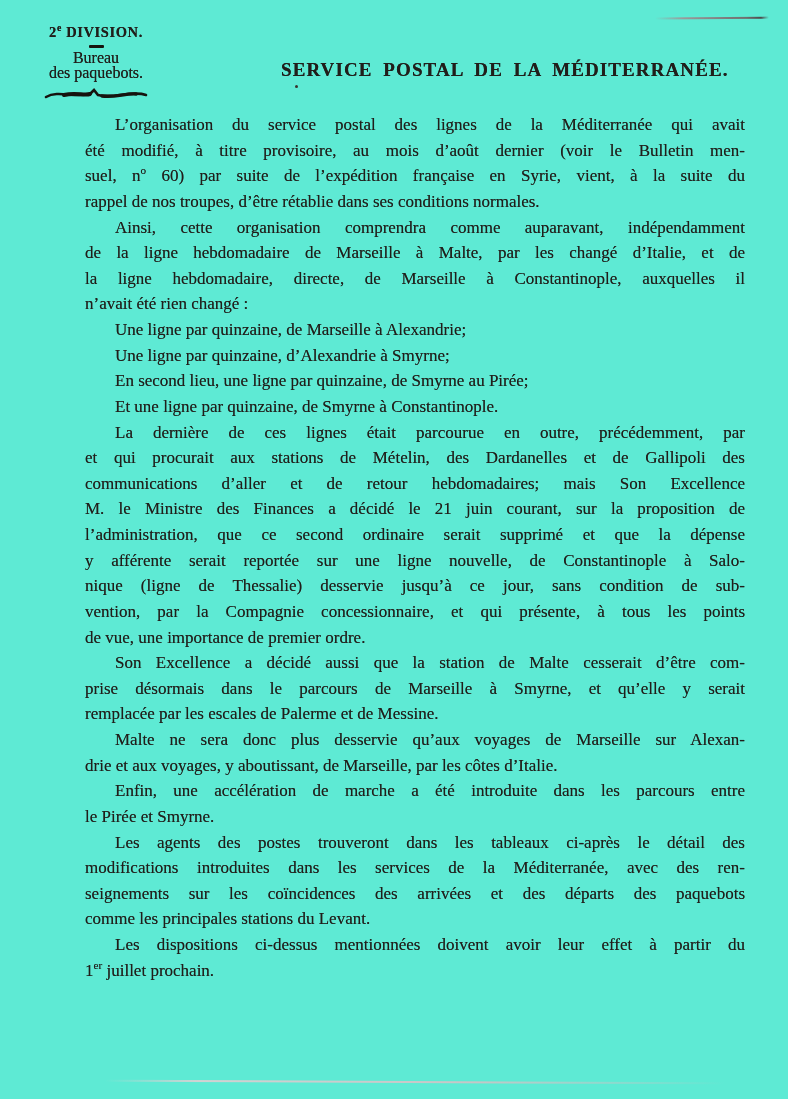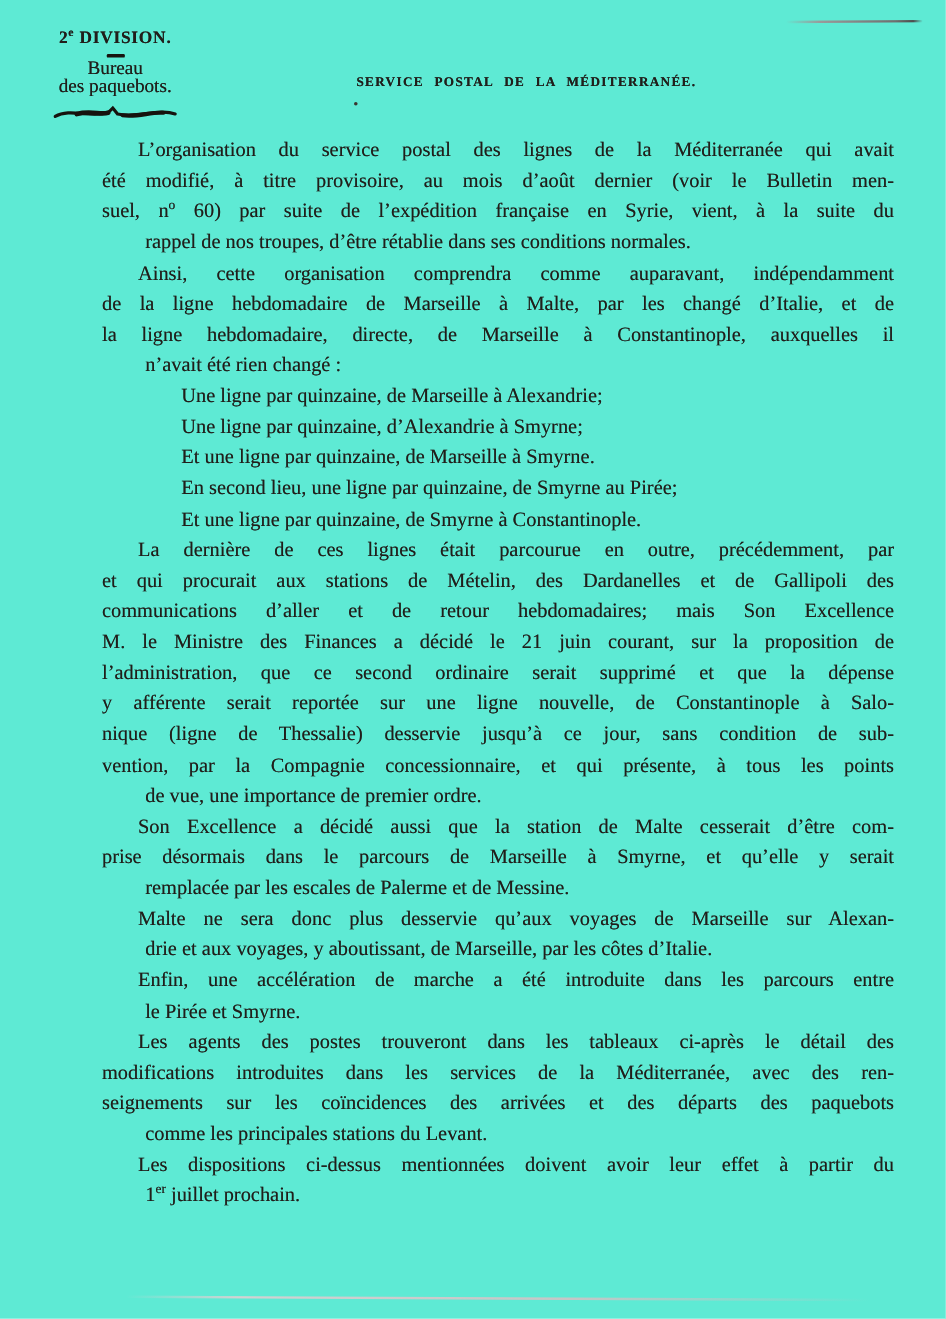--- a/index.html
+++ b/index.html
@@ -19,40 +19,39 @@
     text-shadow:0 0 .5px rgba(20,18,15,.75);}
   .division sup{font-size:68%;vertical-align:super;line-height:0;}
   .division-dash{width:15px;height:3px;background:#16140f;margin:4px auto 3px auto;border-radius:1px;}
   .bureau{font-weight:normal;font-size:16px;line-height:14.5px;white-space:nowrap;
     text-shadow:0 0 .5px rgba(20,18,15,.75);}
   .flourish{margin-top:6px;}
 
   
   .doc-title{
     position:absolute;left:281px;top:61px;width:318px;
-    font-weight:bold;font-size:11px;line-height:17px;
-    letter-spacing:1.1px;word-spacing:5px;white-space:nowrap;text-align:left;
+    font-weight:bold;font-size:19px;line-height:17px;
+    letter-spacing:1.1px;word-spacing:5px;white-space:nowrap;text-align:right;
     text-shadow:0 0 .5px rgba(20,18,15,.8);
-    margin-left:16px;
   }
   .title-dot{position:absolute;left:295px;top:85px;width:3px;height:3px;background:#3a352e;border-radius:50%;}
 
   
   .body-text{
     position:absolute;left:85px;top:112px;width:660px;
     font-size:17px;line-height:25.64px;
     text-shadow:0 0 .45px rgba(25,22,18,.6);
   }
   .para{margin:0;padding:0;}
   .line{
     height:25.64px;line-height:25.64px;
     text-align:justify;text-align-last:justify;
     white-space:normal;overflow:visible;
   }
-  .line.last{text-align-last:left;margin-left:36px;}
+  .line.last{text-align-last:left;}
   .line.indent{text-indent:30px;}
   .line sup{font-size:66%;vertical-align:super;line-height:0;letter-spacing:0;}
 
   
   .artifact-top-right{
     position:absolute;left:655px;top:17px;width:114px;height:2px;
     background:linear-gradient(to right,rgba(130,130,130,0),#9a9a9a 25%,#6f6f6f 80%,#4c4c4c 93%,rgba(100,100,100,0));
     transform:rotate(-.4deg);border-radius:1px;
   }
   .artifact-bottom{
@@ -96,23 +95,20 @@
         <div class="line">la ligne hebdomadaire, directe, de Marseille à Constantinople, auxquelles il</div>
         <div class="line last">n’avait été rien changé :</div>
       </div>
       <div class="para">
         <div class="line last indent">Une ligne par quinzaine, de Marseille à Alexandrie;</div>
       </div>
       <div class="para">
         <div class="line last indent">Une ligne par quinzaine, d’Alexandrie à Smyrne;</div>
       </div>
       <div class="para">
-        <div class="line last indent">Et une ligne par quinzaine, de Marseille à Smyrne.</div>
-      </div>
-      <div class="para">
         <div class="line last indent">En second lieu, une ligne par quinzaine, de Smyrne au Pirée;</div>
       </div>
       <div class="para">
         <div class="line last indent">Et une ligne par quinzaine, de Smyrne à Constantinople.</div>
       </div>
       <div class="para">
         <div class="line indent">La dernière de ces lignes était parcourue en outre, précédemment, par</div>
         <div class="line">et qui procurait aux stations de Mételin, des Dardanelles et de Gallipoli des</div>
         <div class="line">communications d’aller et de retour hebdomadaires; mais Son Excellence</div>
         <div class="line">M. le Ministre des Finances a décidé le 21 juin courant, sur la proposition de</div>

